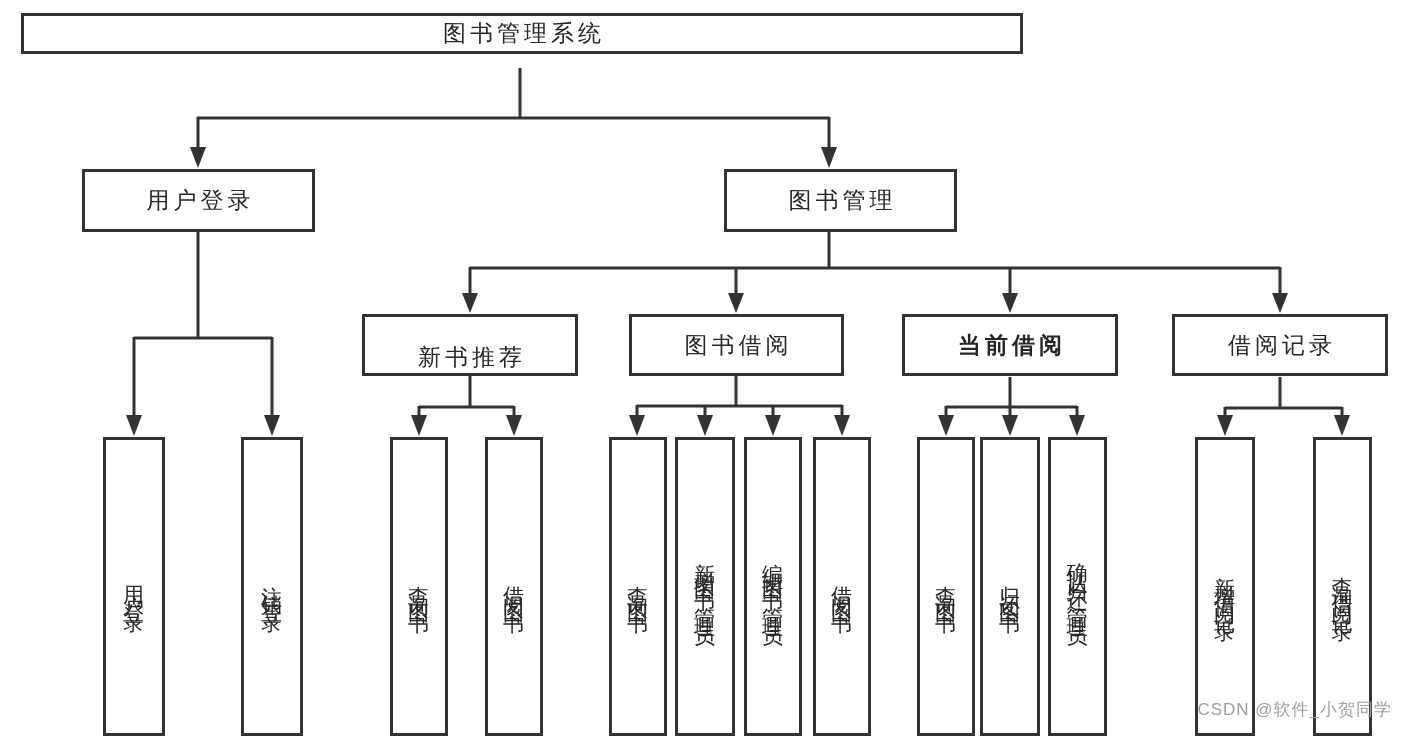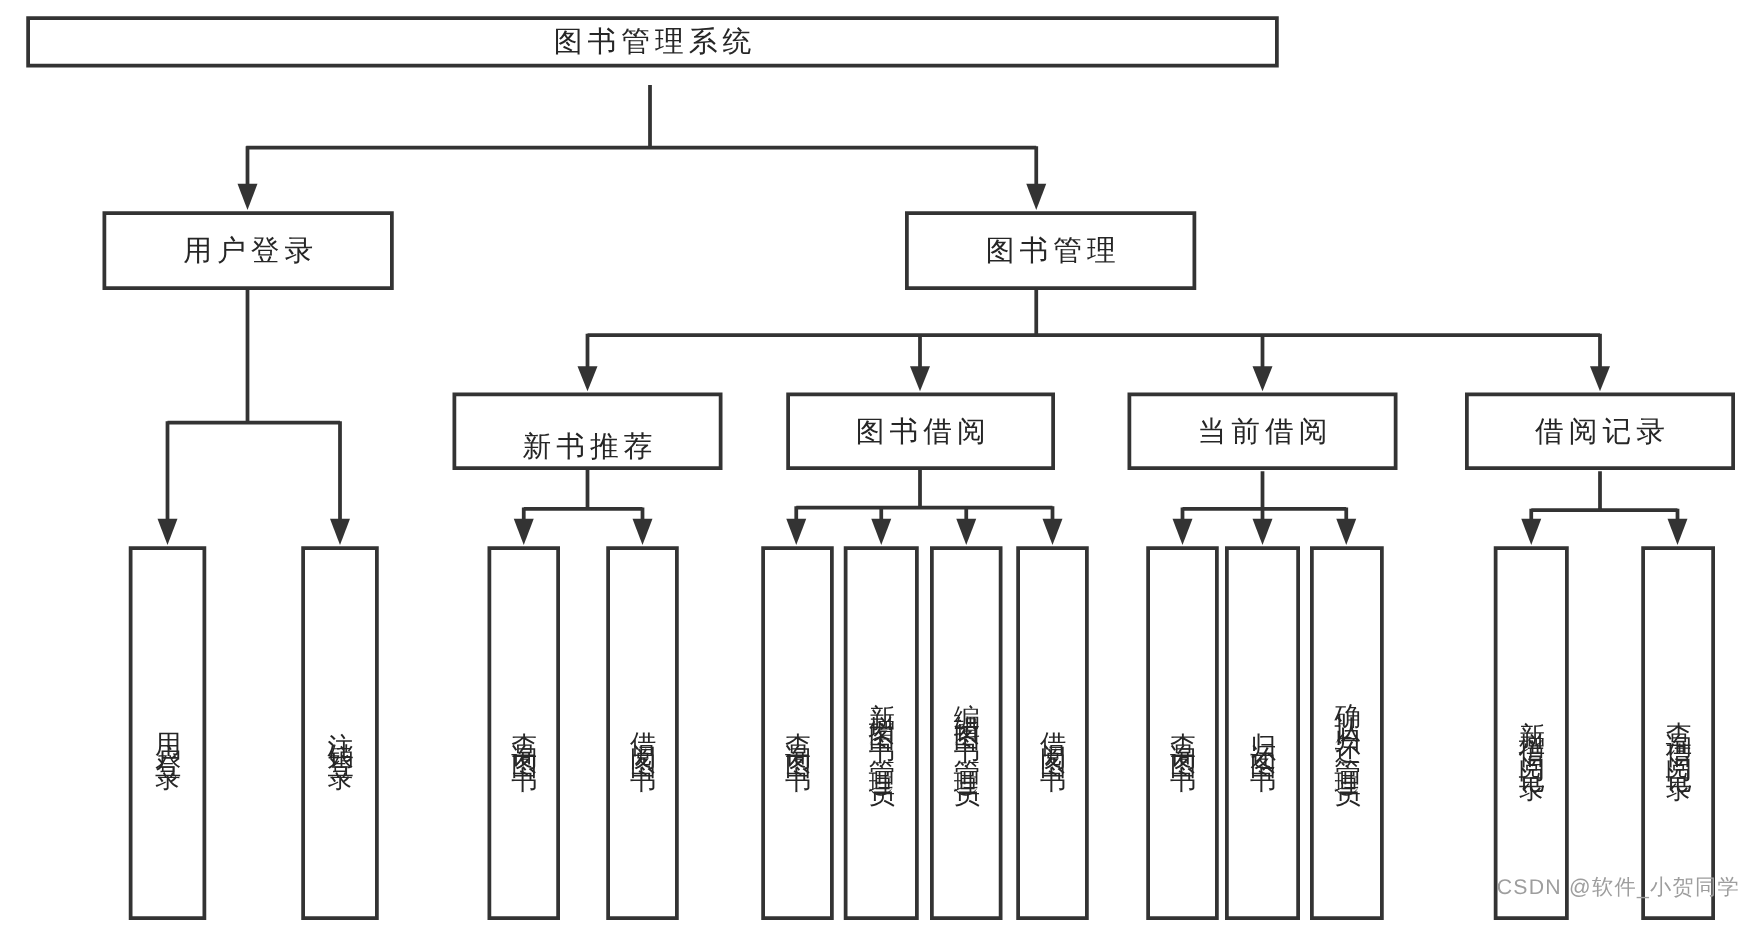--- a/index.html
+++ b/index.html
@@ -109,21 +109,21 @@
   <div class="node h" style="left:712px; top:169px; width:233px; height:63px;margin-left:12px;">
     <span>图书管理</span>
   </div>
 
   <div class="node h" style="left:362px; top:314px; width:216px; height:62px;align-items:flex-end;">
     <span>新书推荐</span>
   </div>
   <div class="node h" style="left:629px; top:314px; width:215px; height:62px;">
     <span>图书借阅</span>
   </div>
-  <div class="node h" style="left:902px; top:314px; width:216px; height:62px;">
+  <div class="node h" style="left:902px; top:314px; width:216px; height:62px;font-weight:bold;">
     <span>当前借阅</span>
   </div>
   <div class="node h" style="left:1172px; top:314px; width:216px; height:62px;">
     <span>借阅记录</span>
   </div>
 
   <div class="node v" style="left:103px; top:437px; width:62px; height:299px;">
     <span>用户登录</span>
   </div>
   <div class="node v" style="left:241px; top:437px; width:62px; height:299px;">

